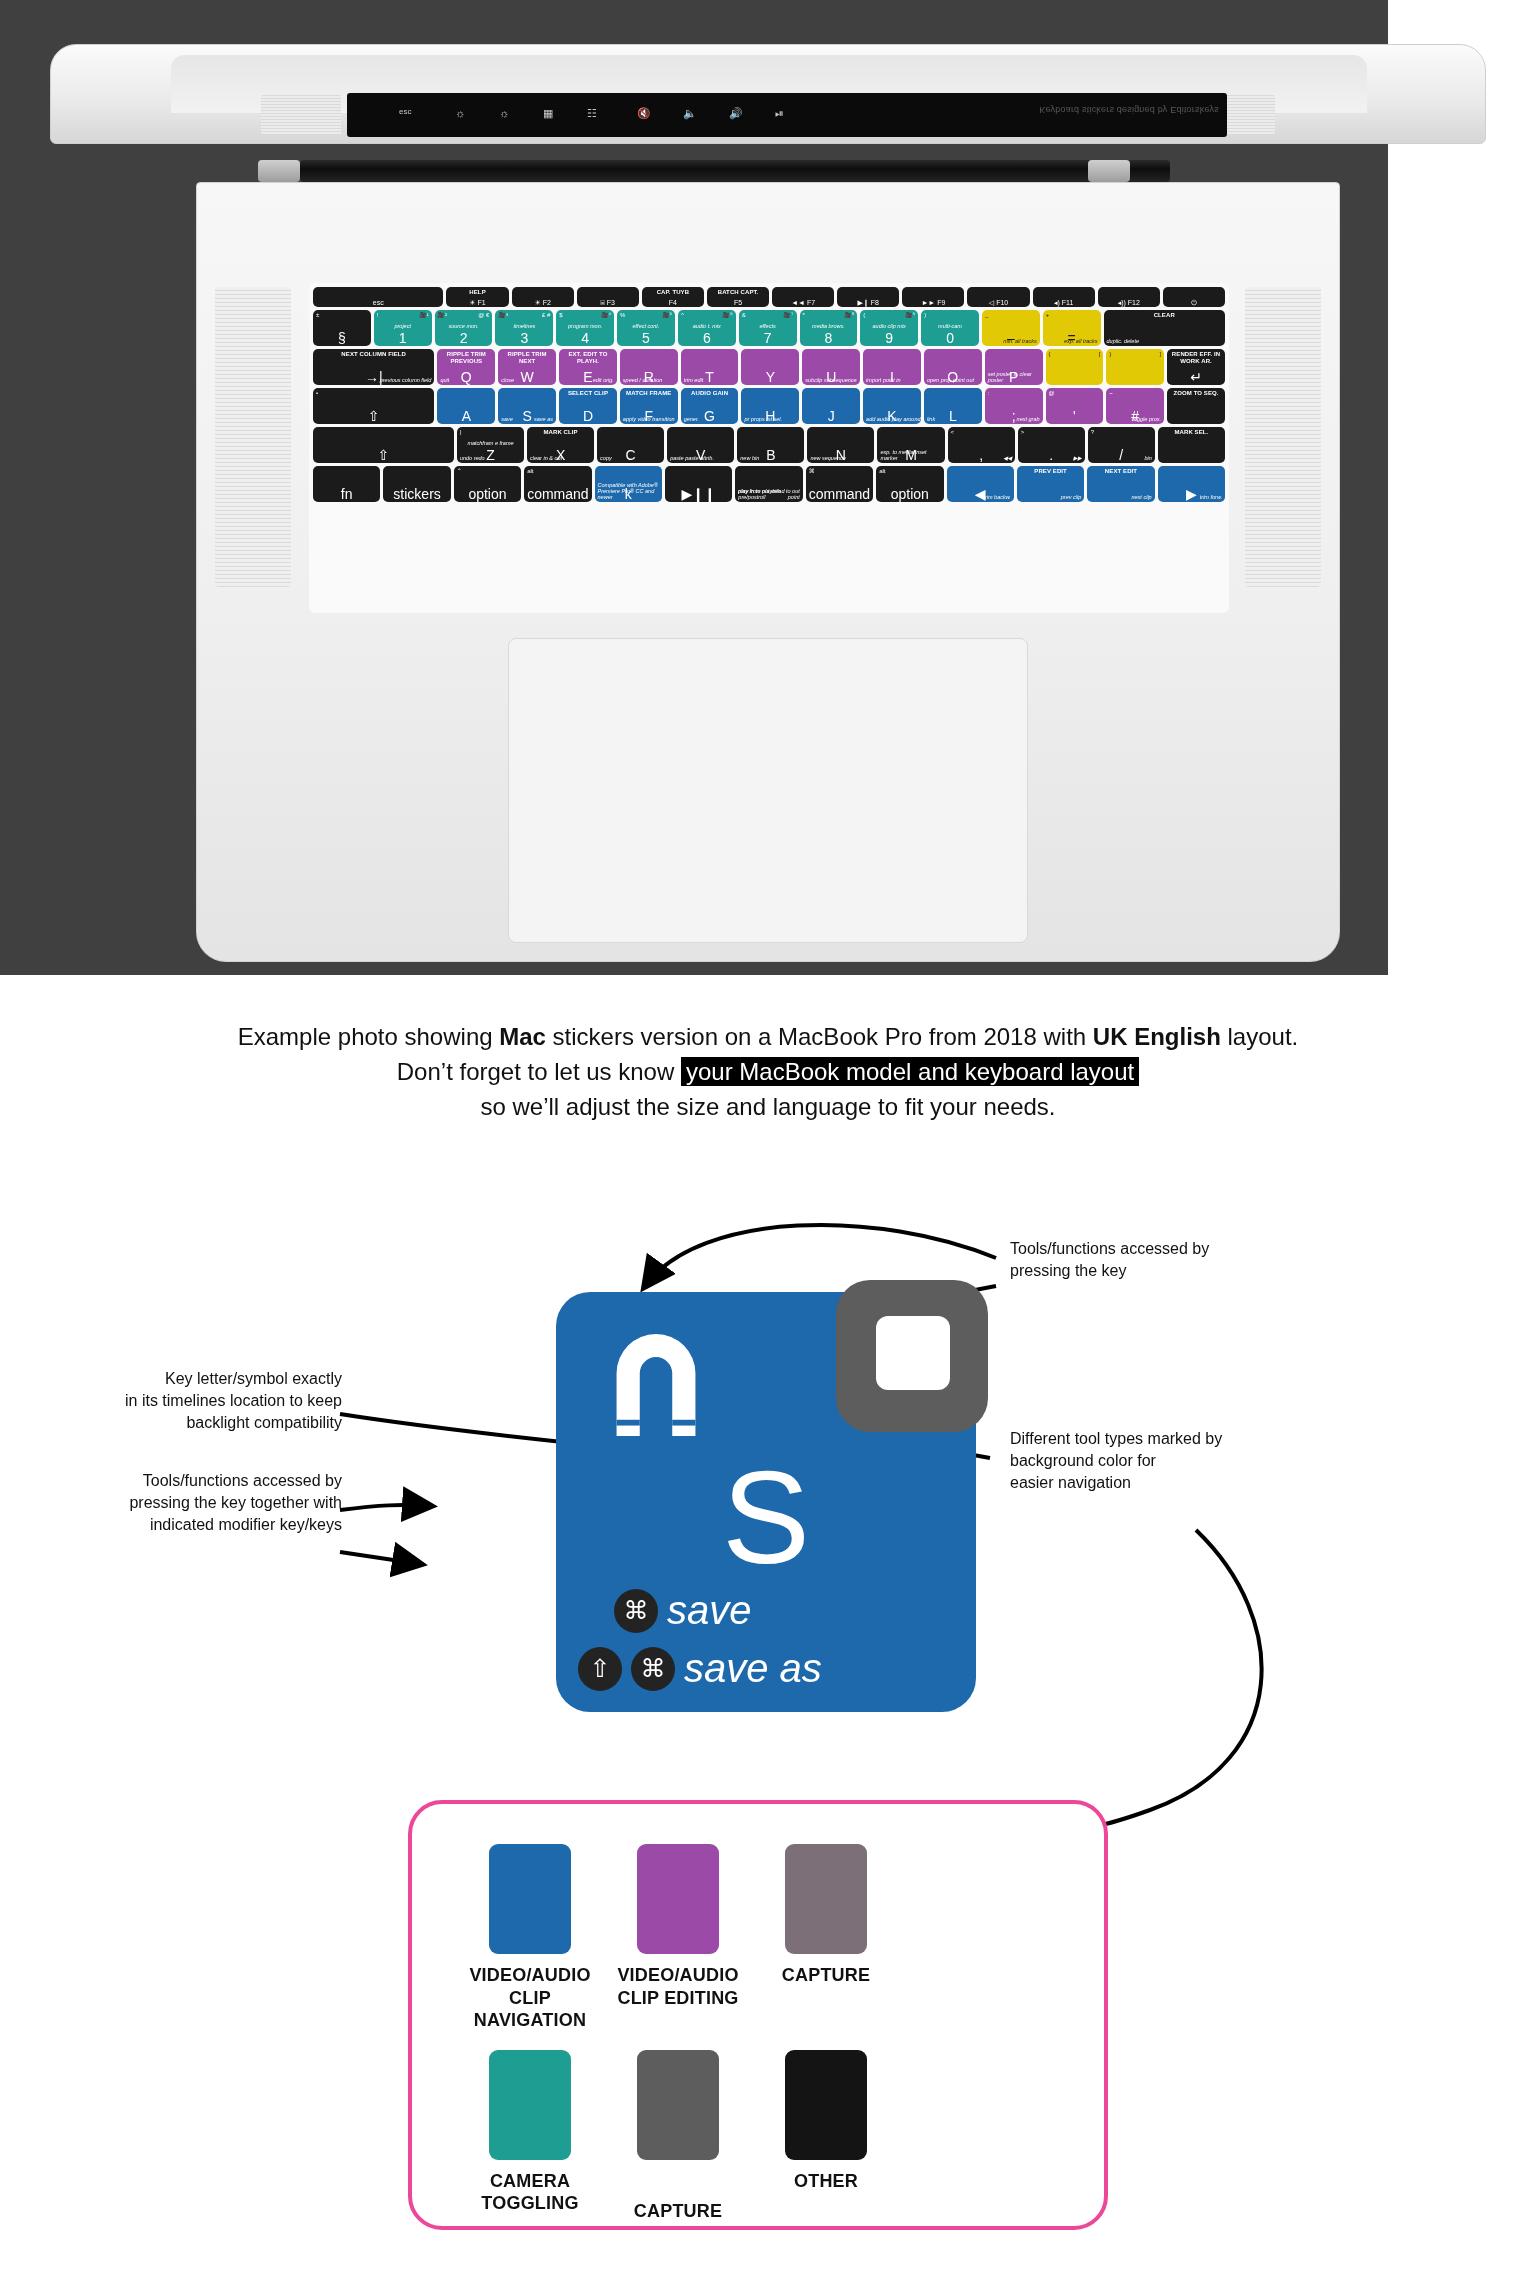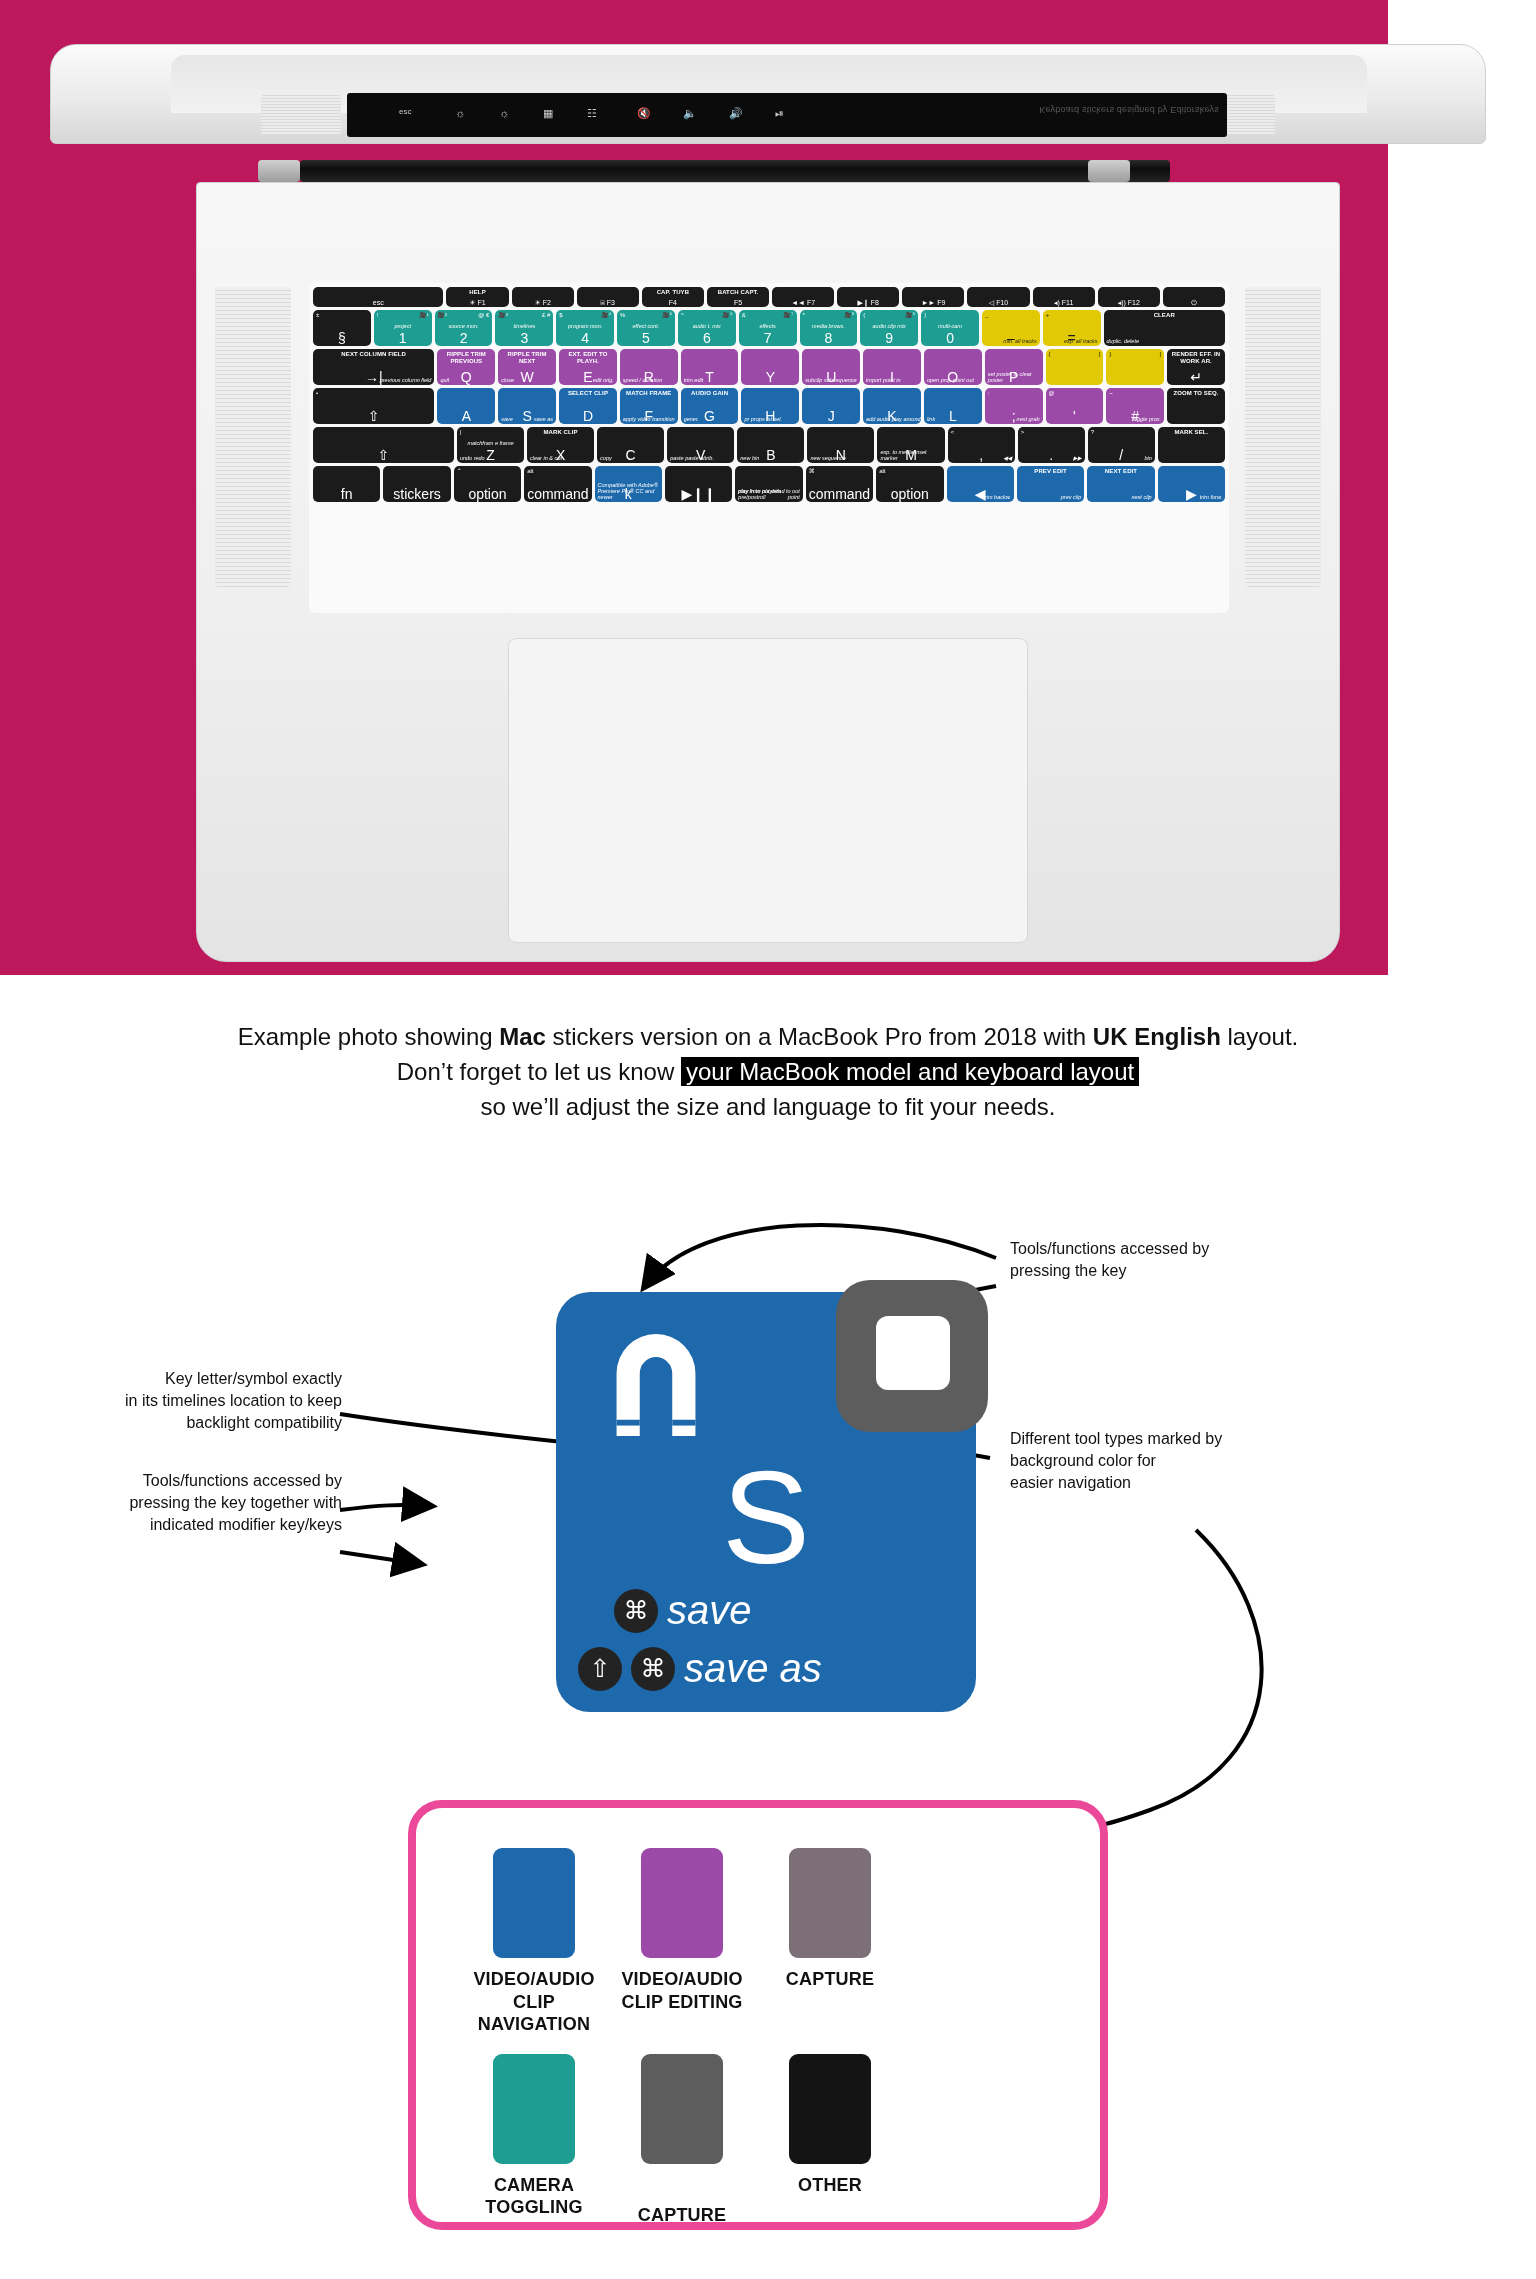--- a/index.html
+++ b/index.html
@@ -10,21 +10,21 @@
     font-family: "Liberation Sans", sans-serif;
     color: #111;
     position: relative;
     overflow: hidden;
   }
 
   
   .photo {
     position: absolute; left: 0; top: 0;
     width: 1388px; height: 975px;
-    background: #be185d;
+    background: #404040;
   }
   .lid {
     position: absolute; left: 50px; top: 44px;
     width: 1436px; height: 100px;
     background: linear-gradient(#fbfbfb, #e9e9e9 60%, #d6d6d6);
     border-radius: 26px 26px 6px 6px;
     border: 1px solid #cfcfcf;
   }
   .lid-inner {
     position: absolute; left: 120px; top: 10px;
@@ -196,21 +196,21 @@
   .anno { position: absolute; font-size: 16px; line-height: 1.38; color: #111; }
   .anno.right { text-align: left; }
   .anno.left  { text-align: right; }
 
   svg.arrows { position: absolute; left: 0; top: 0; width: 1536px; height: 700px; pointer-events: none; }
 
   
   .legend {
     position: absolute; left: 408px; top: 1800px;
     width: 700px; height: 430px;
-    border: 8px solid #ec4899; border-radius: 34px; background: #fff;
+    border: 4px solid #ec4899; border-radius: 34px; background: #fff;
   }
   .legend-row { display: flex; padding-left: 44px; }
   .legend-row.r1 { padding-top: 40px; }
   .legend-row.r2 { padding-top: 18px; }
   .legend-item { width: 148px; text-align: center; }
   .swatch {
     width: 82px; height: 110px; border-radius: 9px; margin: 0 auto 10px;
   }
   .legend-label {
     font-size: 18px; font-weight: 700; line-height: 1.25; letter-spacing: .2px;

